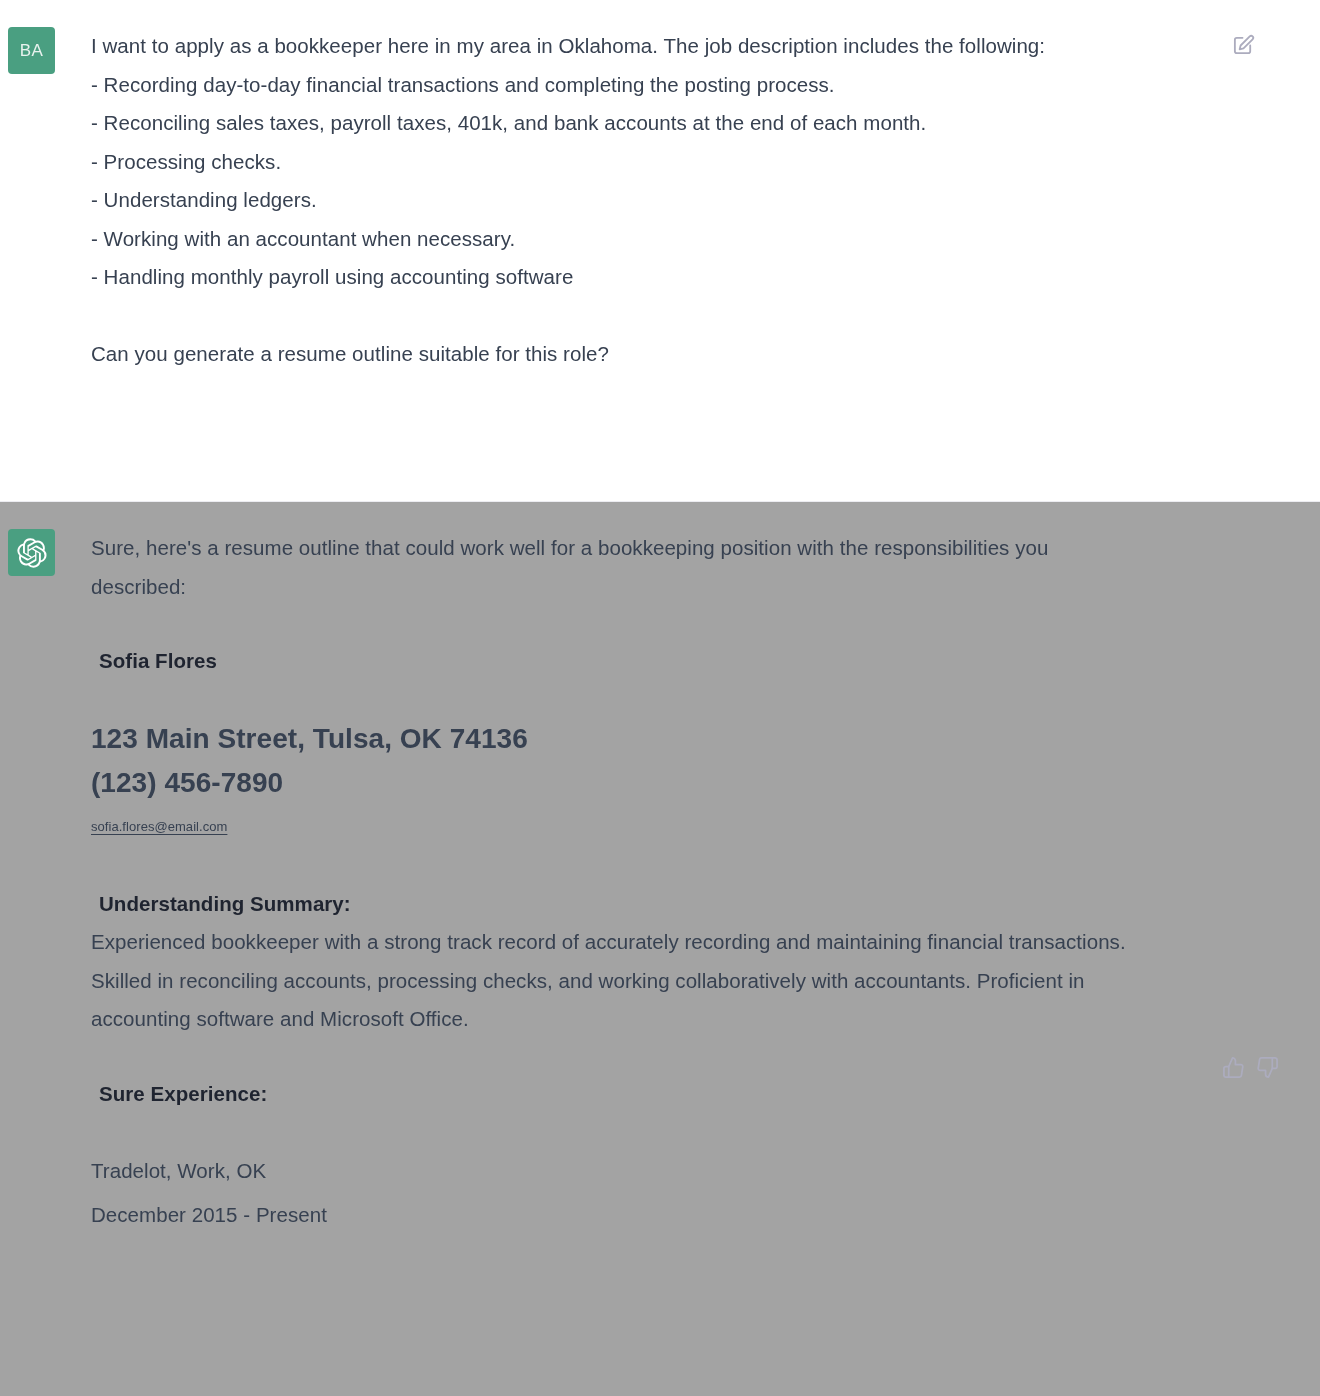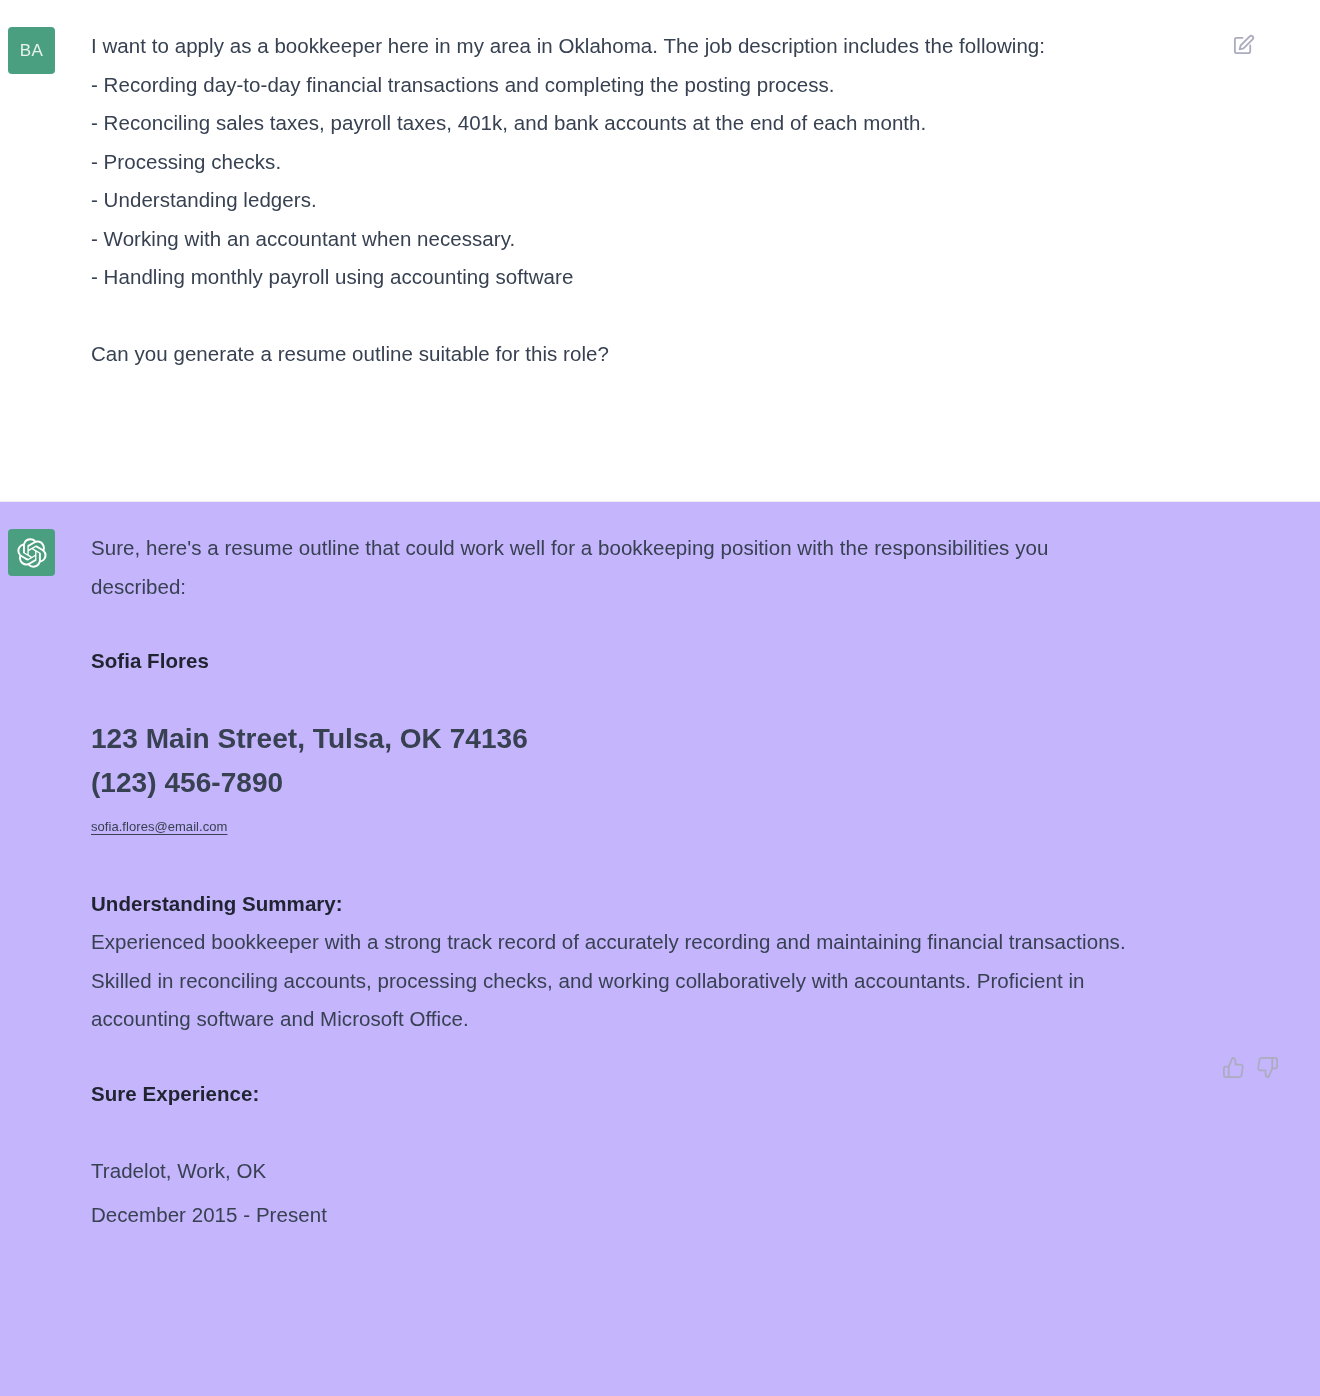--- a/index.html
+++ b/index.html
@@ -28,21 +28,21 @@
     padding: 27px 0 0 0;
   }
 
   .message.user {
     background: #ffffff;
     height: 502px;
     border-bottom: 1px solid #ececf1;
   }
 
   .message.assistant {
-    background: #c4b5fd;
+    background: #a3a3a3;
     flex: 1 1 auto;
   }
 
   .avatar-col {
     width: 55px;
     flex: 0 0 auto;
     display: flex;
     justify-content: flex-end;
   }
 
@@ -89,20 +89,21 @@
 
   .blockgap { height: 38px; }
   .blockgap.small { height: 36px; }
 
   .heading {
     font-size: 20.5px;
     line-height: 38.5px;
     font-weight: 700;
     color: #1f2430;
     letter-spacing: 0.05px;
+    margin-left: 8px;
   }
 
   .contact-line {
     font-size: 28px;
     line-height: 44px;
     color: #374151;
     letter-spacing: 0.05px;
     font-weight: bold;
   }
 

